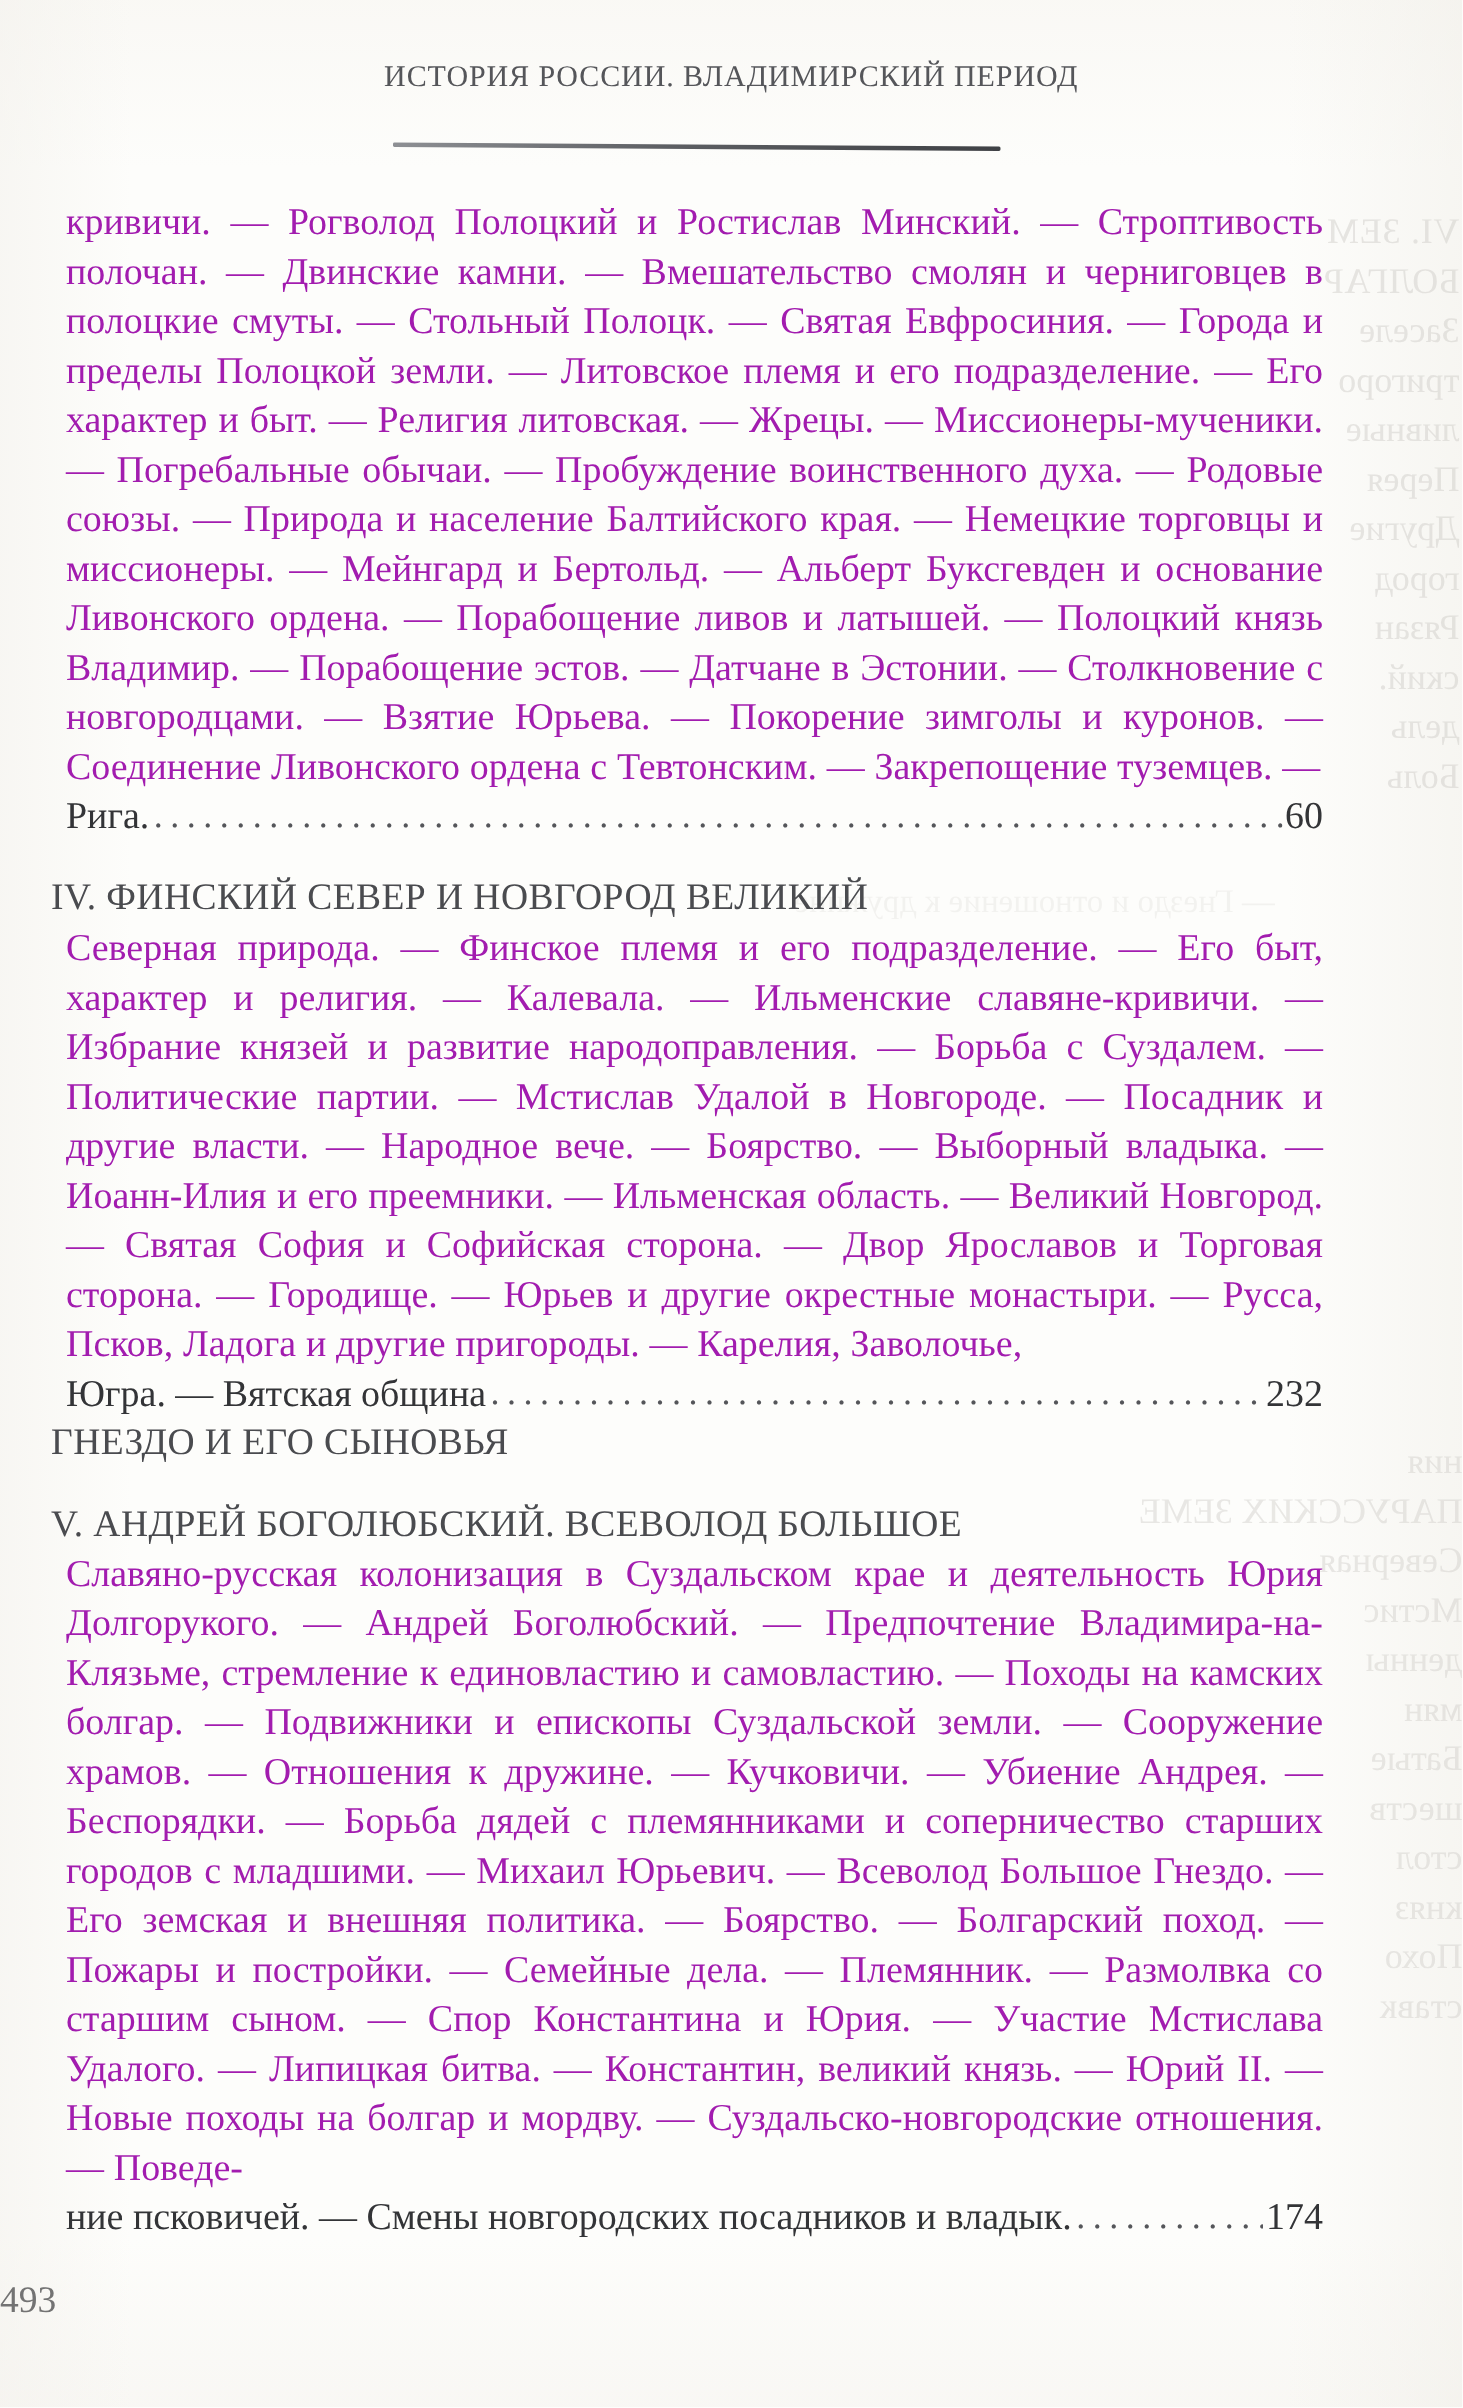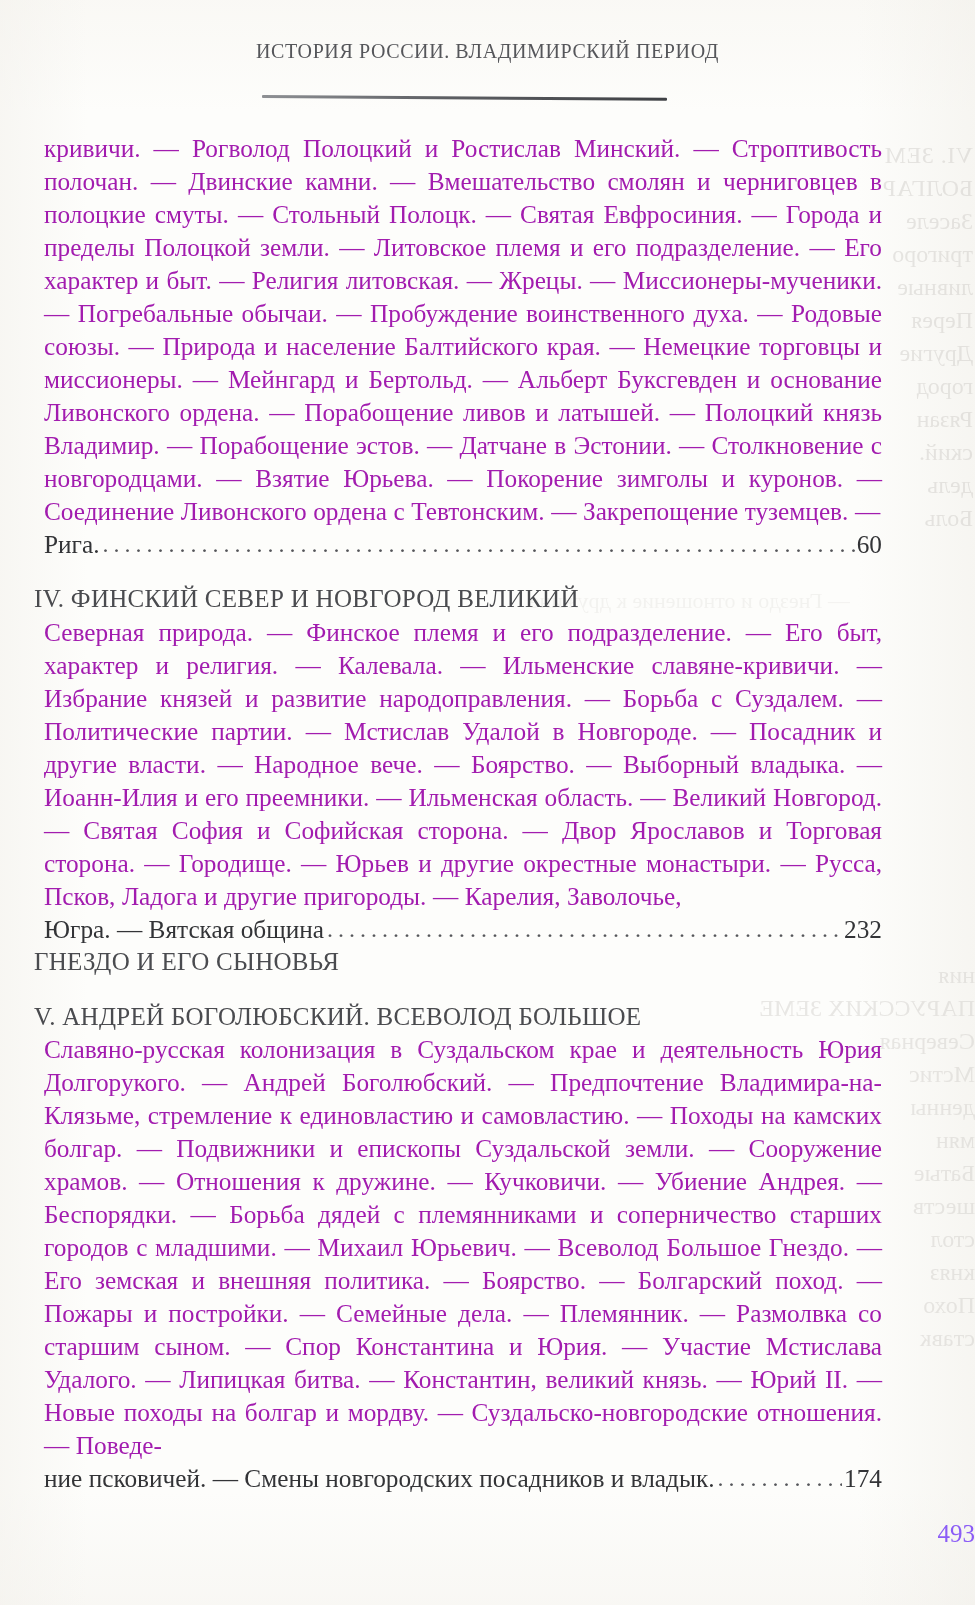--- a/index.html
+++ b/index.html
@@ -156,23 +156,23 @@
     white-space: nowrap;
     overflow: hidden;
   }
 
   
   .folio {
     position: absolute;
     left: 0;
     right: 0;
     top: 1520px;
-    text-align: right;
+    text-align: left;
     font-size: 25px;
-    color: #8b5cf6;
+    color: #737373;
   }
 </style>
 </head>
 <body>
 
 <div class="page">
 
   <div class="paper-tint"></div>
 
   <div class="bleed-top">— Гнездо и отношение к дружине</div>

